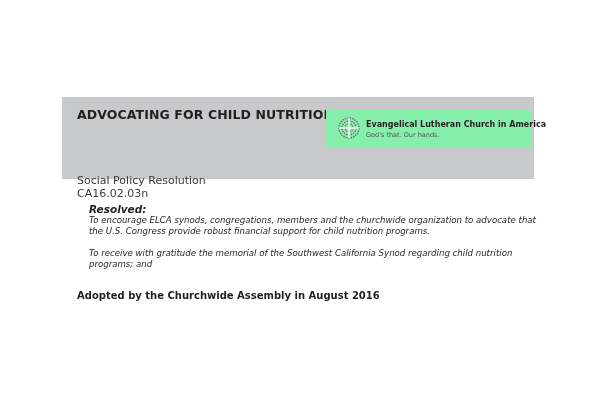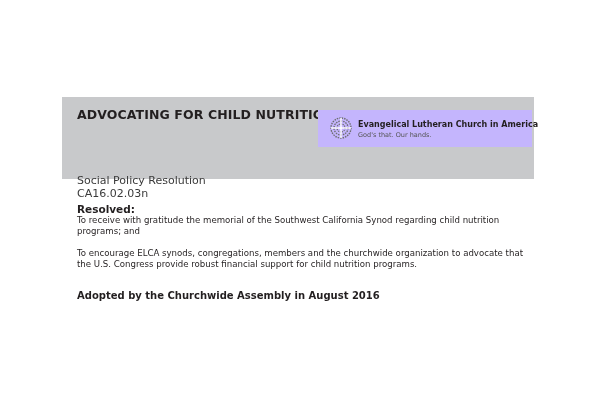--- a/index.html
+++ b/index.html
@@ -1,25 +1,25 @@
 <!DOCTYPE html>
 <html><head>
 <meta charset="utf-8">
 <style>
   html, body { margin: 0; padding: 0; }
   body { width: 600px; height: 400px; background: #ffffff; position: relative; overflow: hidden; font-family: "DejaVu Sans", sans-serif; color: #231f20; }
   .banner { position: absolute; left: 62px; top: 97px; width: 472px; height: 82px; background: #c8c9cb; }
   .title { position: absolute; left: 15px; top: 10px; font-size: 12.5px; font-weight: bold; color: #231f20; letter-spacing: 0.1px; white-space: nowrap; }
   .subtitle { position: absolute; left: 15px; top: 29px; font-size: 11px; color: #3a3a3a; line-height: 13px; white-space: nowrap; margin-top: 48px; }
   .subtitle2 { top: 42px; }
-  .logo-box { position: absolute; left: 256px; top: 13px; width: 206px; height: 37px; background: #c4b5fd; padding-left: 8px; }
+  .logo-box { position: absolute; left: 264px; top: 13px; width: 206px; height: 37px; background: #86efac; }
   .logo-icon { position: absolute; left: 12px; top: 7px; width: 22px; height: 22px; }
   .logo-name { position: absolute; left: 40px; top: 10px; font-size: 8px; font-weight: bold; color: #231f20; white-space: nowrap; }
   .logo-tag { position: absolute; left: 40px; top: 21px; font-size: 6.5px; color: #555; white-space: nowrap; }
-  .body-text { position: absolute; left: 77px; top: 203px; width: 460px; font-size: 8.6px; line-height: 11px; color: #231f20; }
+  .body-text { position: absolute; left: 89px; top: 203px; width: 460px; font-size: 8.6px; line-height: 11px; color: #231f20; font-style: italic; }
   .resolved { font-size: 10.5px; font-weight: bold; line-height: 12px; margin: 0; }
   .para { margin: 0 0 11px 0; }
   .adopted { position: absolute; left: 77px; top: 290px; font-size: 10px; font-weight: bold; white-space: nowrap; color: #231f20; }
 </style>
 </head>
 <body>
 
 <div class="banner">
   <div class="title">ADVOCATING FOR CHILD NUTRITION</div>
   <div class="subtitle">Social Policy Resolution</div>
@@ -33,17 +33,17 @@
       <rect x="10.3" y="1" width="1.4" height="20" fill="#ffffff"></rect>
       <rect x="1" y="10.3" width="20" height="1.4" fill="#ffffff"></rect>
     </svg>
     <div class="logo-name">Evangelical Lutheran Church in America</div>
     <div class="logo-tag">God's that. Our hands.</div>
   </div>
 </div>
 
 <div class="body-text">
   <p class="resolved">Resolved:</p>
+  <p class="para">To encourage ELCA synods, congregations, members and the churchwide organization to advocate that the U.S. Congress provide robust financial support for child nutrition programs.</p>
   <p class="para">To receive with gratitude the memorial of the Southwest California Synod regarding child nutrition programs; and</p>
-  <p class="para">To encourage ELCA synods, congregations, members and the churchwide organization to advocate that the U.S. Congress provide robust financial support for child nutrition programs.</p>
 </div>
 
 <div class="adopted">Adopted by the Churchwide Assembly in August 2016</div>
 
 </body></html>

